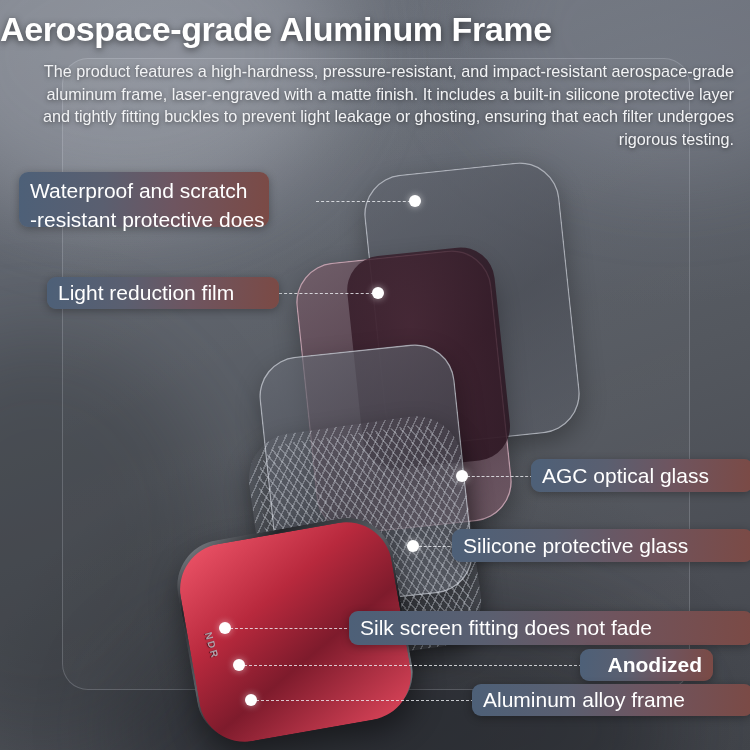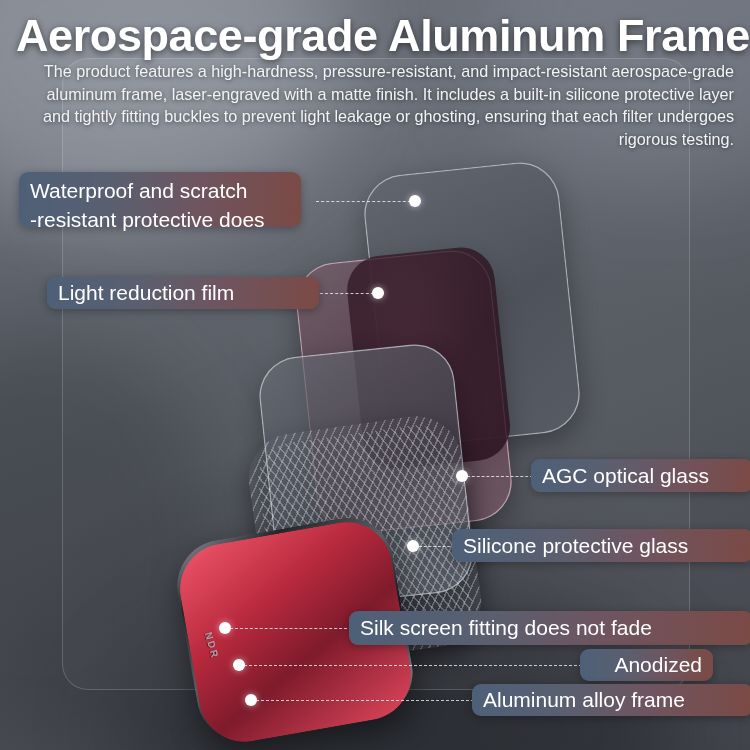--- a/index.html
+++ b/index.html
@@ -35,23 +35,23 @@
     background: linear-gradient(158deg, rgba(255,255,255,0.055), rgba(255,255,255,0.012) 45%, rgba(255,255,255,0.045));
     box-shadow: inset 0 0 0 1px rgba(225,230,238,0.20);
     pointer-events: none;
   }
 
   
   .title {
     position: absolute;
     left: 0; right: 0;
     top: 10px;
-    text-align: right;
+    text-align: left;
     color: #ffffff;
-    font-size: 45px;
+    font-size: 34px;
     font-weight: bold;
     letter-spacing: -0.4px;
     text-shadow: 0 2px 7px rgba(0,0,0,0.55);
     white-space: nowrap;
   }
   .subtitle {
     position: absolute;
     left: 16px; right: 16px;
     top: 60px;
     text-align: right;
@@ -214,42 +214,42 @@
 
   <div class="leader" style="left:230px; top:628px; width:122px;"></div>
   <div class="dot" style="left:219px; top:622px;"></div>
 
   <div class="leader" style="left:244px; top:665px; width:338px;"></div>
   <div class="dot" style="left:233px; top:659px;"></div>
 
   <div class="leader" style="left:256px; top:700px; width:218px;"></div>
   <div class="dot" style="left:245px; top:694px;"></div>
 
-  <div class="callout two-line" style="left:19px; top:172px; width:282px; height:55px; font-size:21px;">
+  <div class="callout two-line" style="left:19px; top:172px; width:250px; height:55px; font-size:21px;">
     <div>Waterproof and scratch</div>
     <div>-resistant protective does</div>
   </div>
 
-  <div class="callout" style="left:47px; top:277px; width:272px; height:32px;">
+  <div class="callout" style="left:47px; top:277px; width:232px; height:32px;">
     <span>Light reduction film</span>
   </div>
 
   <div class="callout" style="left:531px; top:459px; width:222px; height:33px;">
     <span>AGC optical glass</span>
   </div>
 
   <div class="callout" style="left:452px; top:529px; width:301px; height:33px;">
     <span>Silicone protective glass</span>
   </div>
 
   <div class="callout" style="left:349px; top:611px; width:404px; height:34px;">
     <span>Silk screen fitting does not fade</span>
   </div>
 
-  <div class="callout right-align" style="left:580px; top:649px; width:133px; height:32px;">
+  <div class="callout right-align" style="left:580px; top:649px; width:133px; height:32px;font-weight:bold;">
     <span>Anodized</span>
   </div>
 
   <div class="callout" style="left:472px; top:684px; width:281px; height:32px;">
     <span>Aluminum alloy frame</span>
   </div>
 
 </div>
 
 </body></html>

